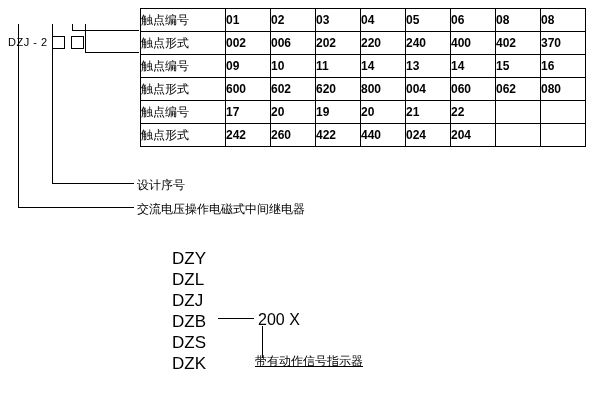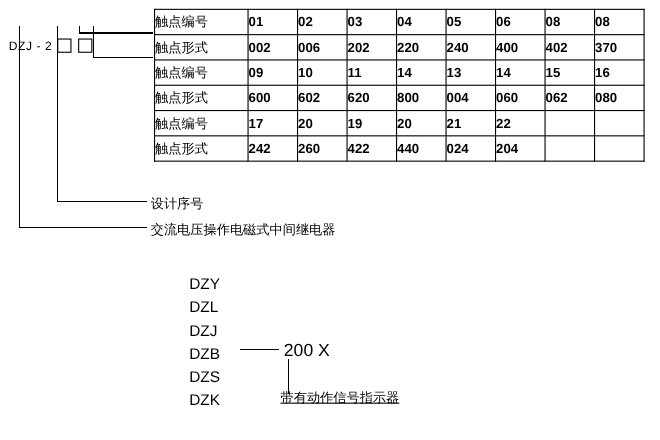--- a/index.html
+++ b/index.html
@@ -87,21 +87,21 @@
   #label-relay {
     left: 137px;
     top: 201px;
   }
 
   
   .series-list {
     position: absolute;
     left: 172px;
     top: 248px;
-    font-size: 14px;
+    font-size: 17px;
     line-height: 21px;
   }
   .series-list div {
     height: 21px;
   }
 
   #code-200x {
     position: absolute;
     left: 258px;
     top: 311px;

